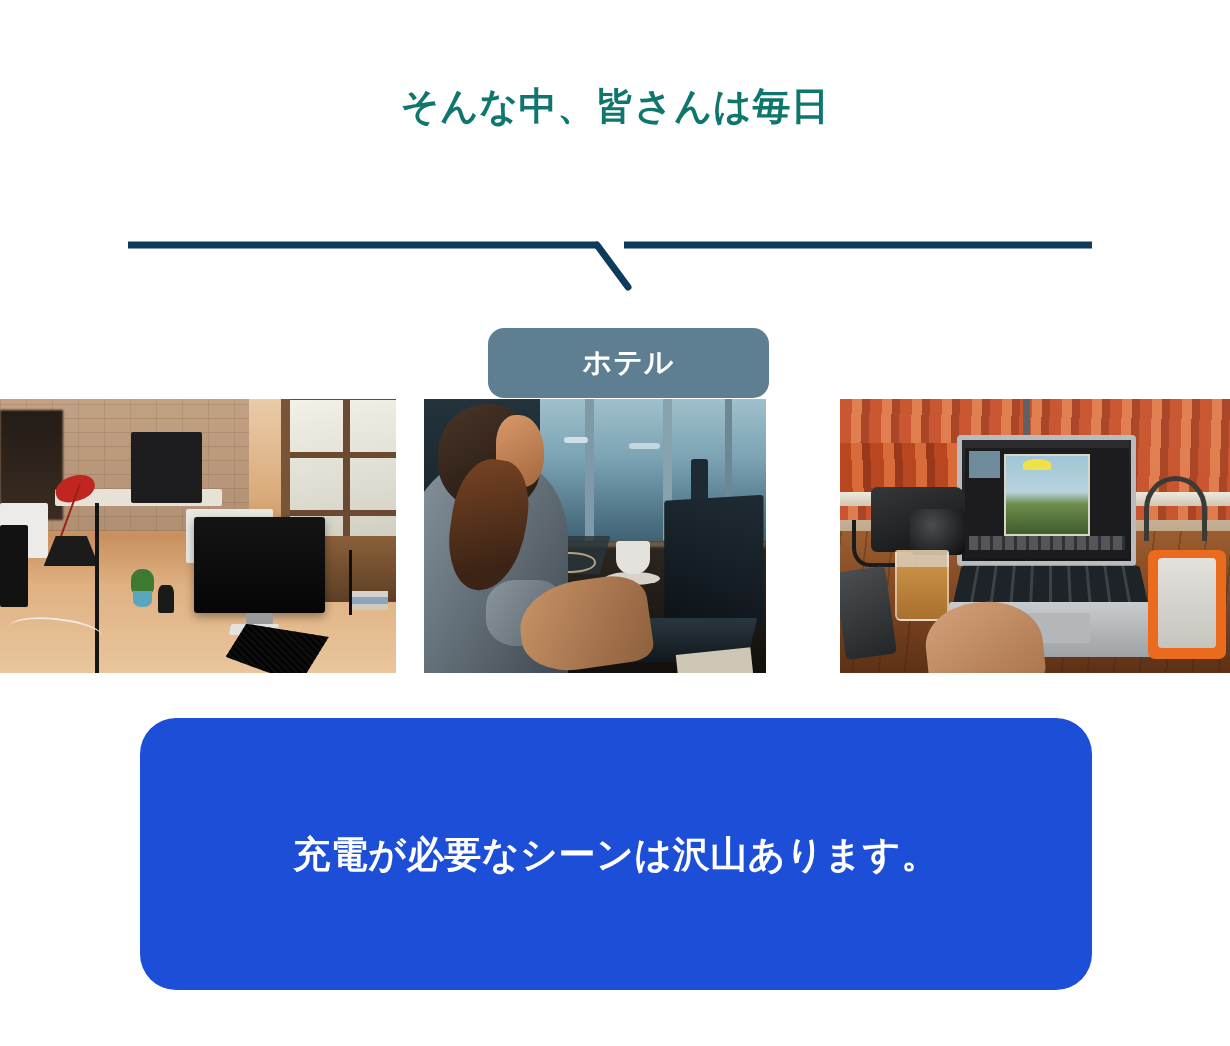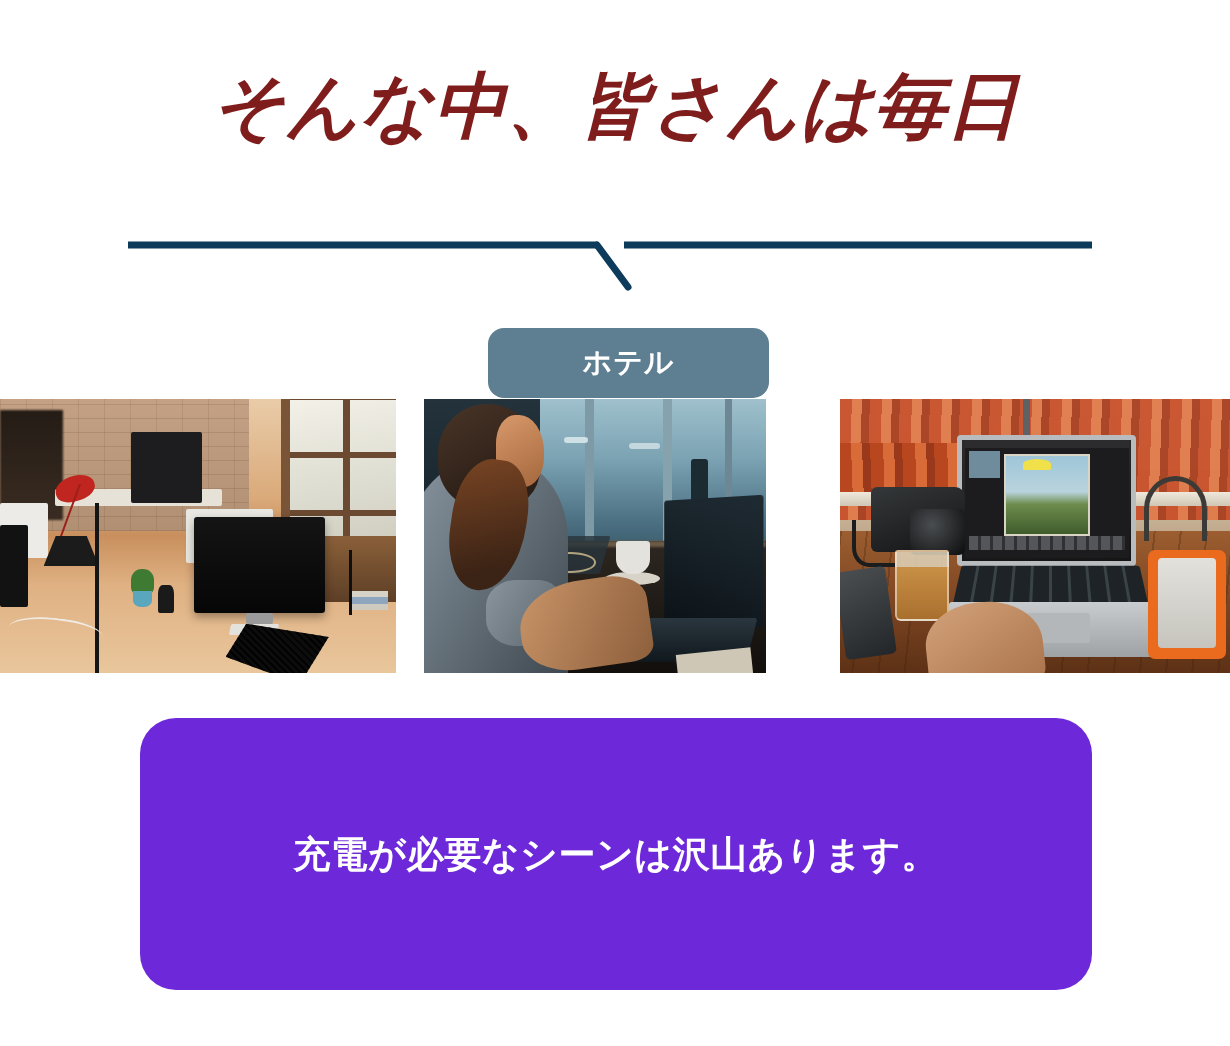--- a/index.html
+++ b/index.html
@@ -16,27 +16,26 @@
     -webkit-font-smoothing: antialiased;
   }
 
   
   .headline {
     position: absolute;
     left: 0;
     top: 68px;
     width: 1230px;
     text-align: center;
-    color: #7f1d1d;
+    color: #0f766e;
     font-weight: 700;
-    font-size: 72px;
+    font-size: 38px;
     line-height: 76px;
     letter-spacing: 0.5px;
     white-space: nowrap;
-    font-style: italic;
   }
   .headline-line { display: block; }
 
   
   .headline-rule {
     position: absolute;
     left: 0;
     top: 236px;
     width: 1230px;
     height: 62px;
@@ -465,21 +464,21 @@
     background: #5e6265;
   }
 
   
   .caption-box {
     position: absolute;
     left: 140px;
     top: 718px;
     width: 952px;
     height: 272px;
-    background: #6d28d9;
+    background: #1d4ed8;
     border-radius: 36px;
     display: flex;
     flex-direction: column;
     align-items: center;
     justify-content: center;
     box-sizing: border-box;
   }
   .caption-line {
     color: #ffffff;
     font-size: 37px;

